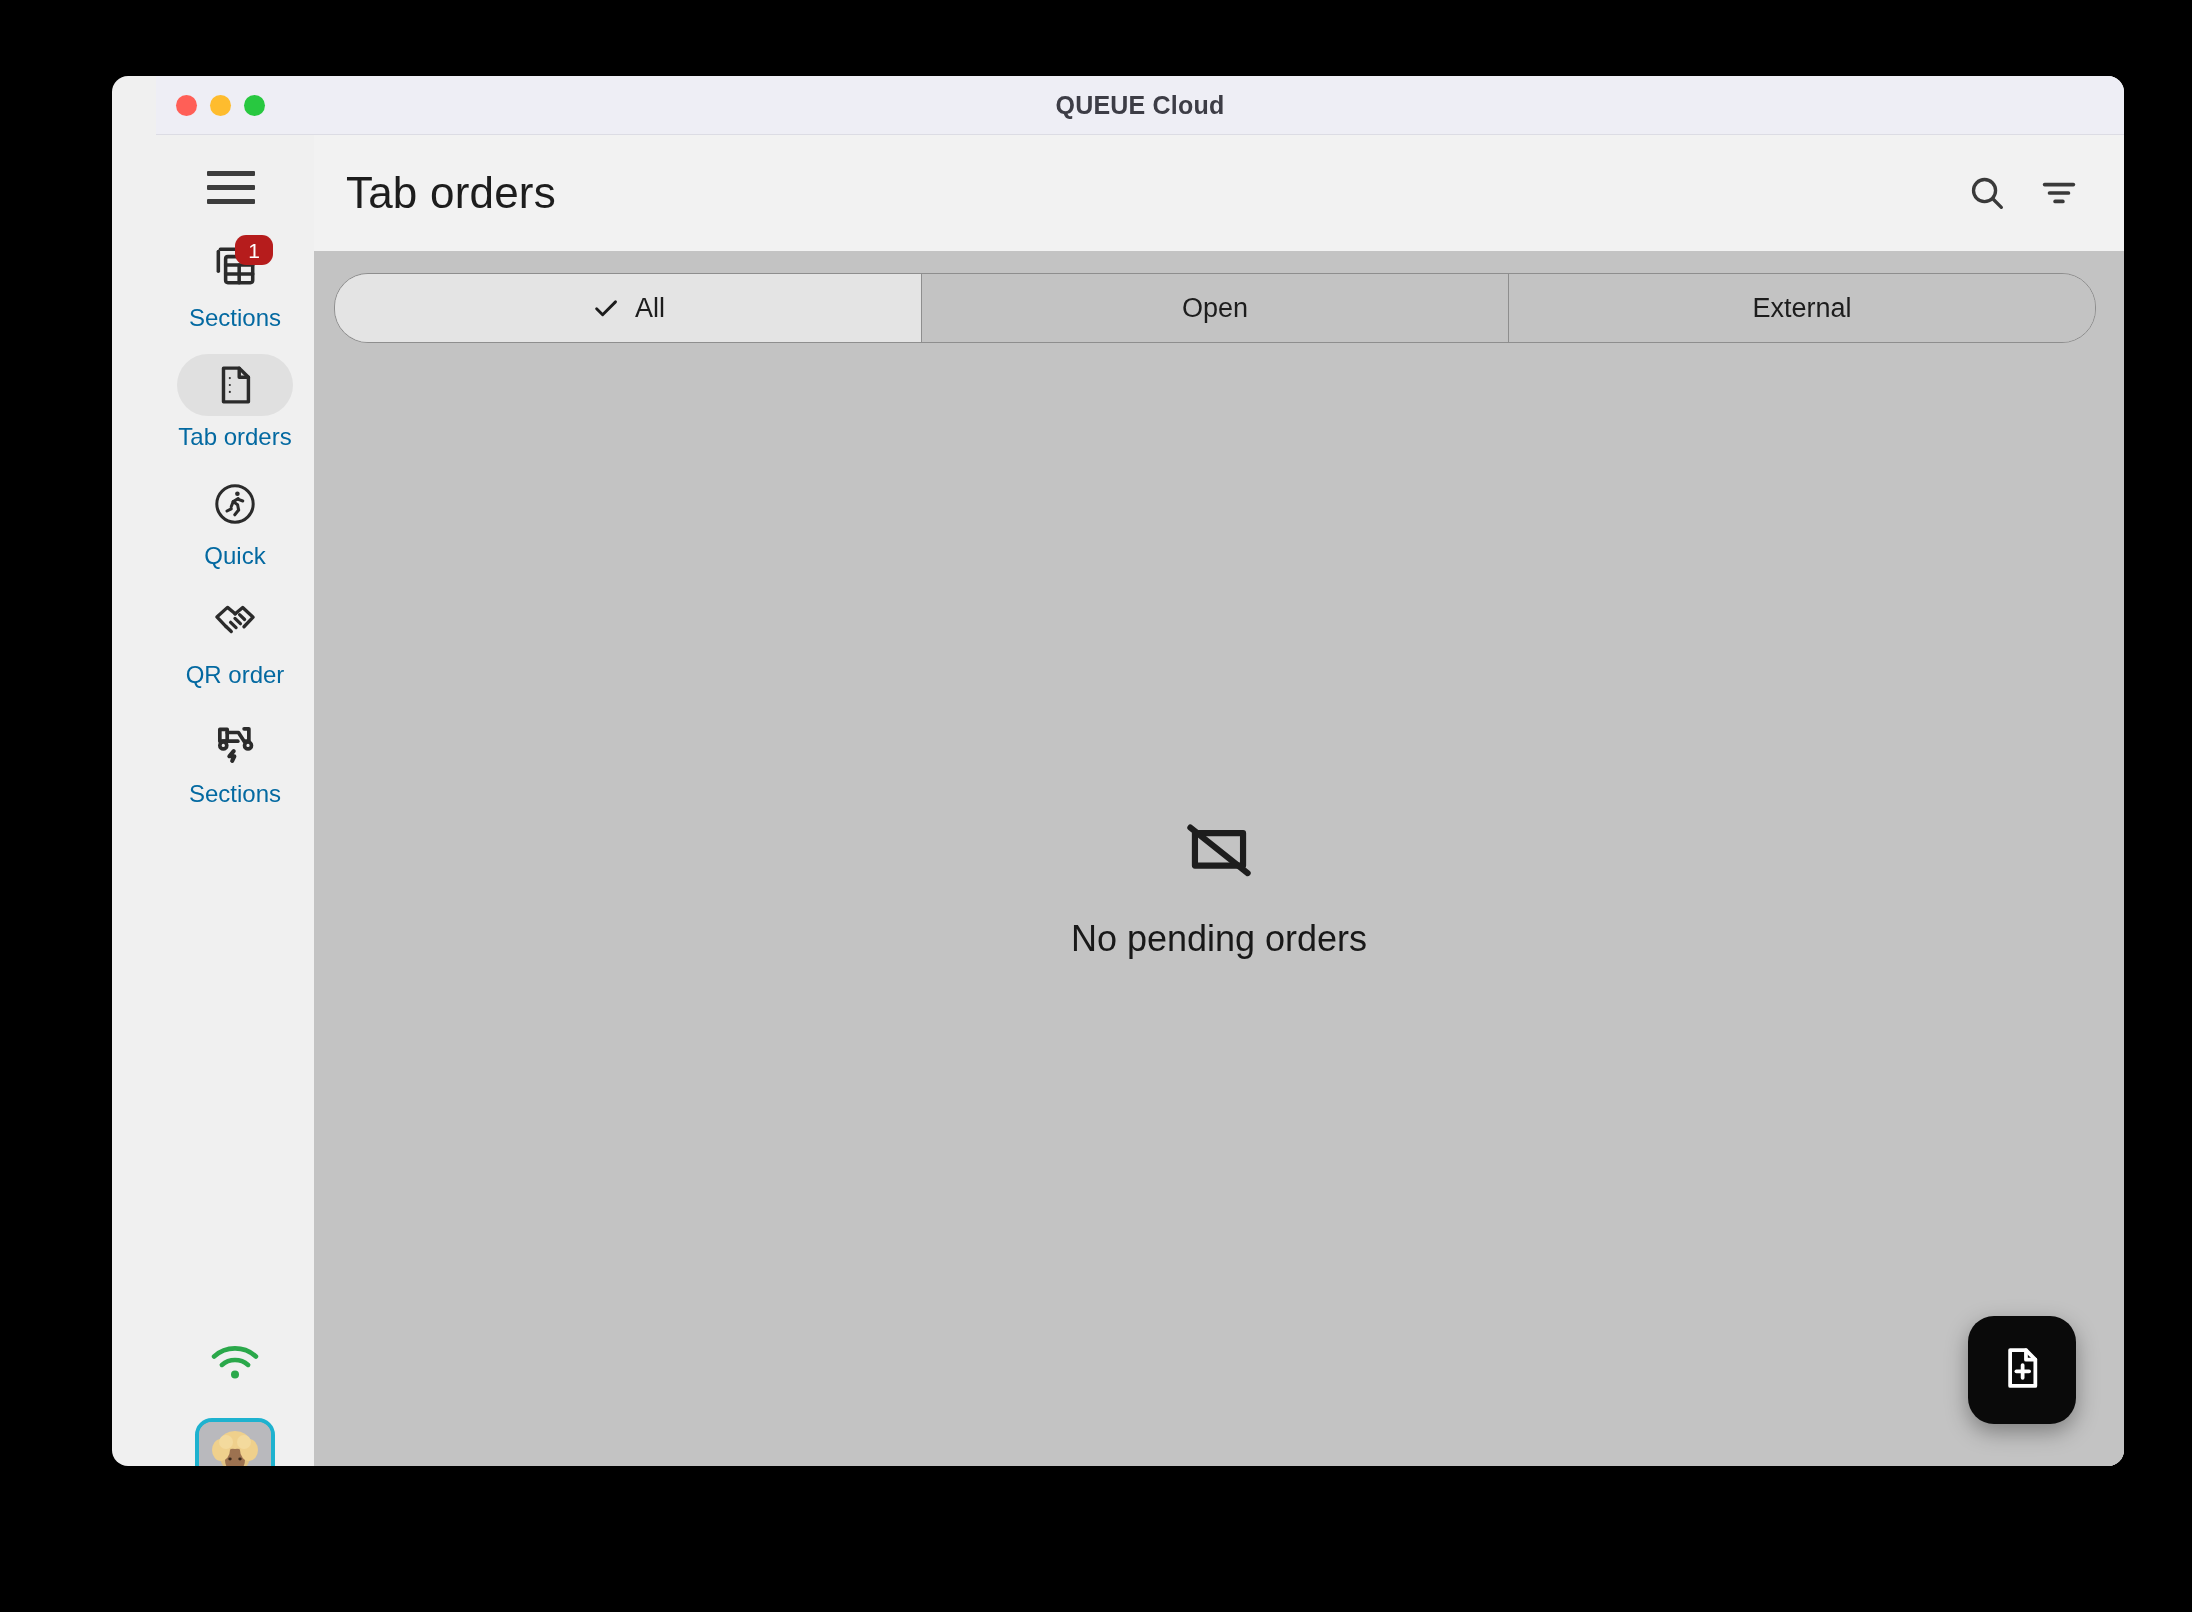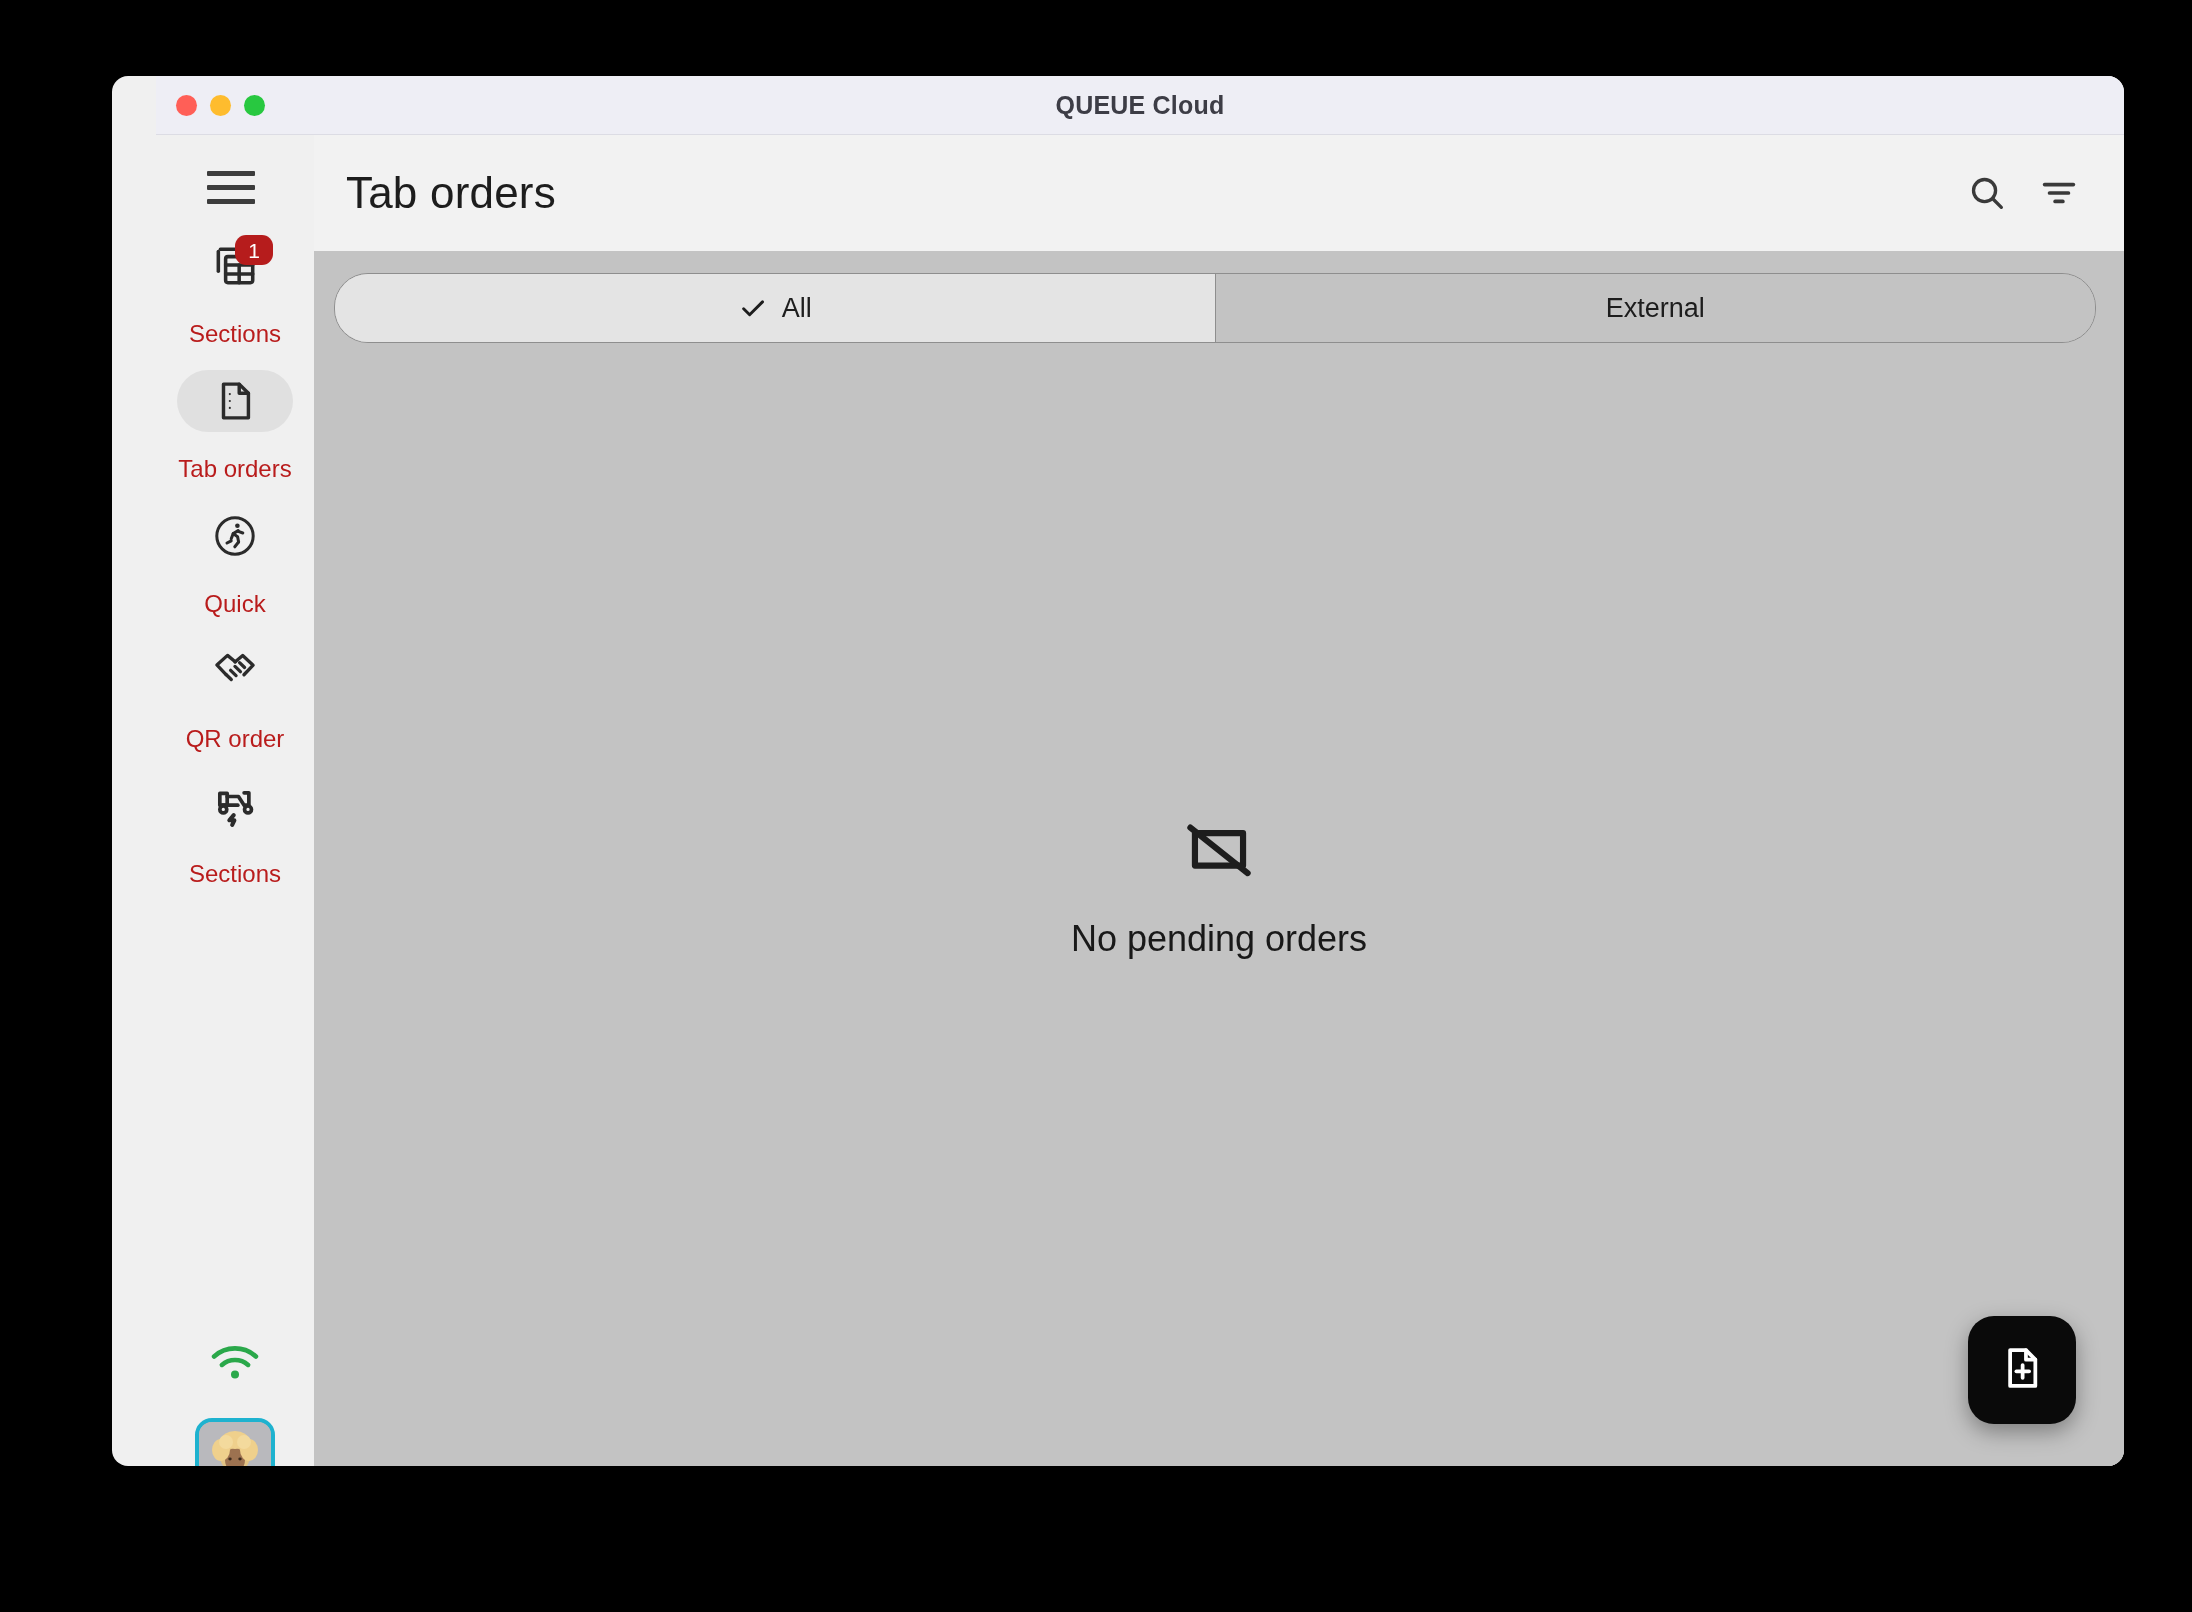--- a/index.html
+++ b/index.html
@@ -120,22 +120,22 @@
     align-items: center;
     justify-content: center;
     border-radius: 31px;
   }
   .nav-item.active .nav-icon-wrap {
     background: #e0e0e0;
   }
   .nav-icon-wrap svg { display: block; }
   .nav-label {
     font-size: 24px;
-    color: #b91c1c;
-    margin-top: 23px;
+    color: #0369a1;
+    margin-top: 7px;
     white-space: nowrap;
     text-align: right;
   }
   .badge {
     position: absolute;
     top: 0px;
     right: 20px;
     min-width: 22px;
     height: 30px;
     padding: 0 8px;
@@ -434,20 +434,23 @@
         <div class="segmented">
           <div class="segment selected">
             <span class="check-icon">
               <svg width="30" height="30" viewBox="0 0 24 24" fill="none" stroke="#1d1d1d" stroke-width="2.3" stroke-linecap="round" stroke-linejoin="round">
                 <path d="M4.5 12.6l4.8 4.8L19.6 7.1"></path>
               </svg>
             </span>
             <span>All</span>
           </div>
           <div class="segment">
+            <span>Open</span>
+          </div>
+          <div class="segment">
             <span>External</span>
           </div>
         </div>
 
         <div class="empty-state">
           <span class="empty-icon">
             <svg width="78" height="78" viewBox="0 0 24 24" fill="none" stroke="#1d1d1d" stroke-width="1.9" stroke-linecap="round" stroke-linejoin="round">
               <path d="M4.6 7.1h14.8v10H4.6z"></path>
               <path d="M3.2 5.4L20.8 19.4"></path>
             </svg>

